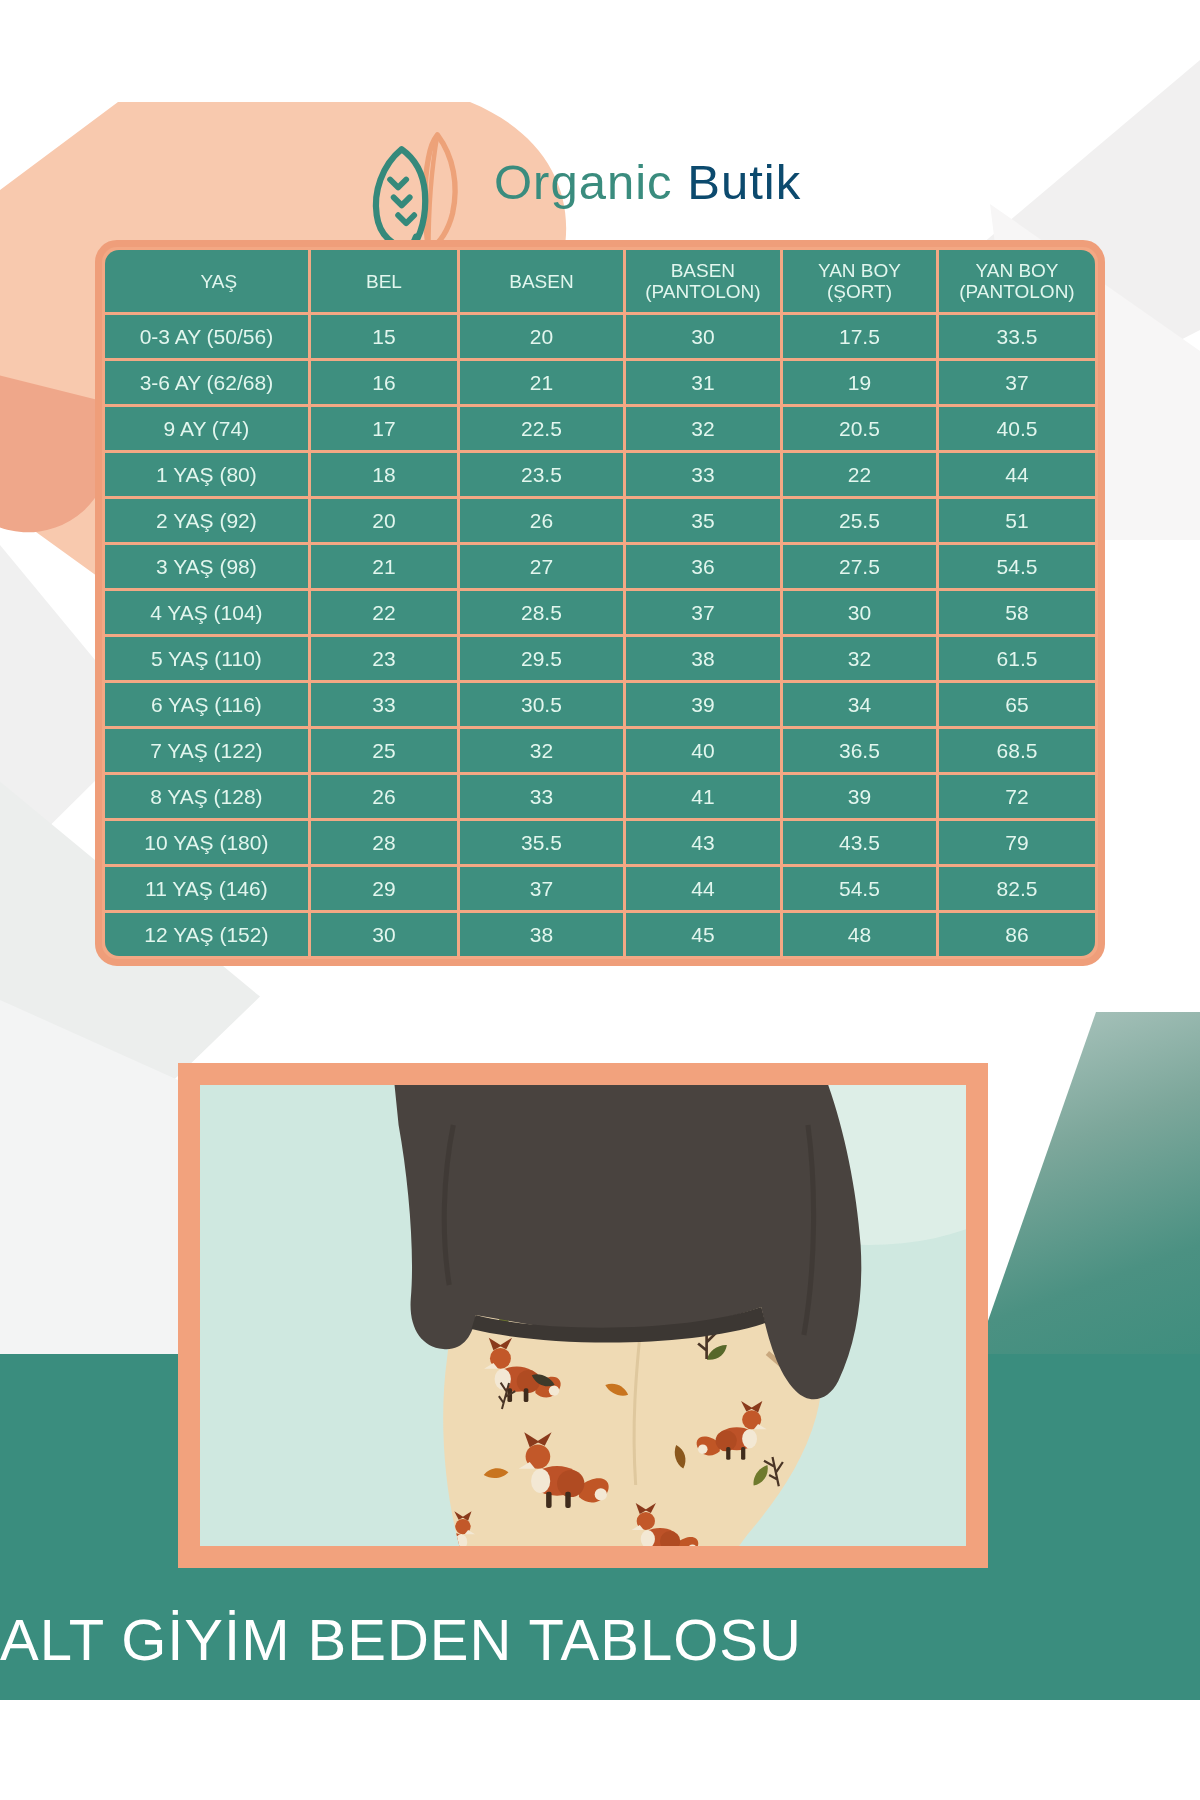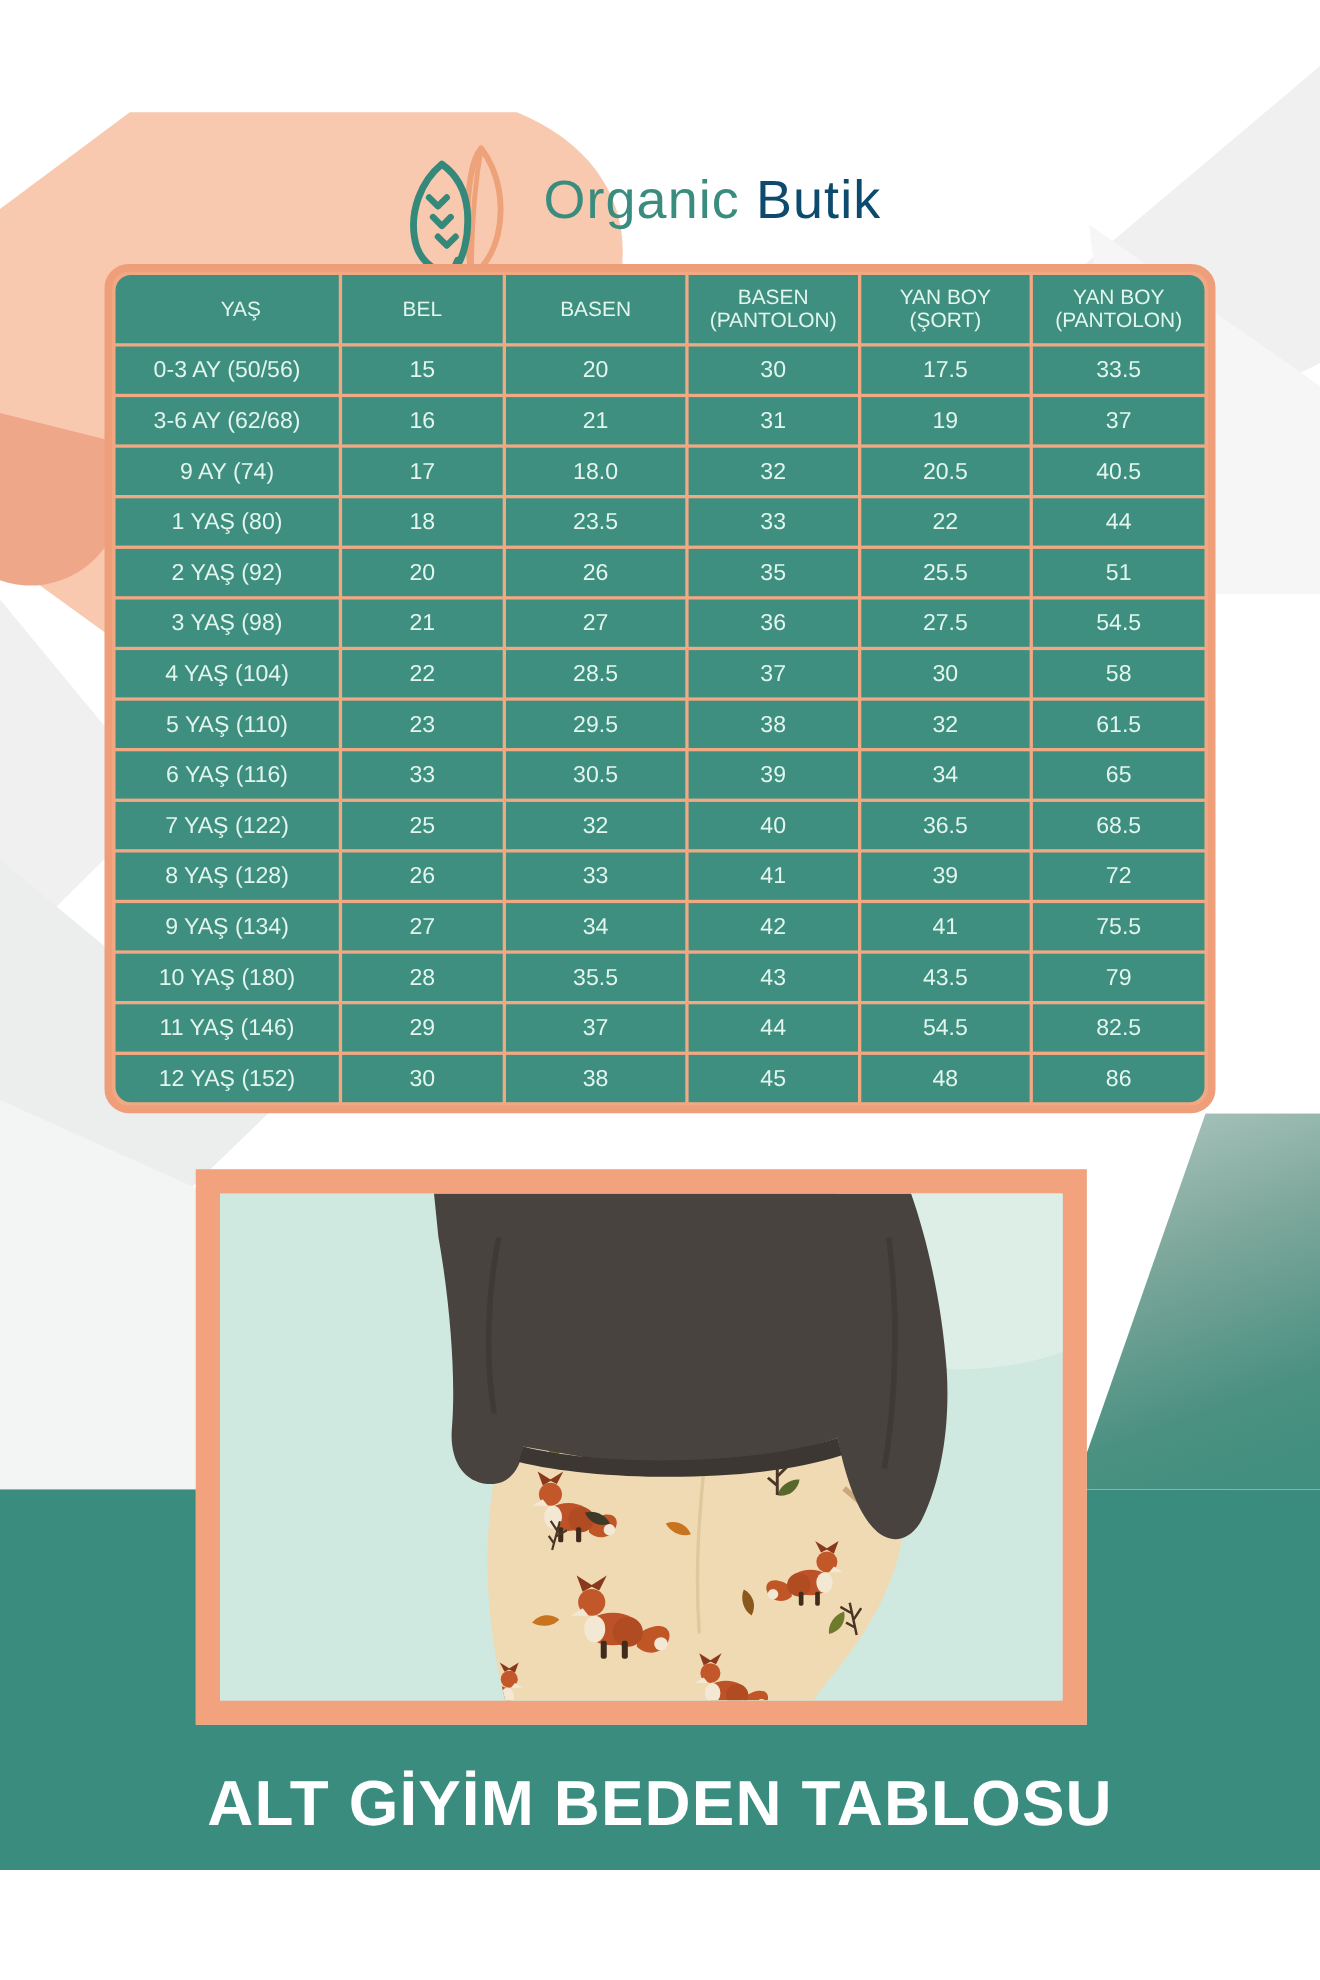--- a/index.html
+++ b/index.html
@@ -44,22 +44,22 @@
   table.size tr:first-child th:last-child{border-top-right-radius:14px;}
   table.size tr:last-child td:first-child{border-bottom-left-radius:14px;}
   table.size tr:last-child td:last-child{border-bottom-right-radius:14px;margin-left:34px;}
 
   
   .photo{left:178px;top:1063px;width:810px;height:505px;z-index:7;
          border:22px solid #f2a27d;box-sizing:border-box;background:#cfe8e0;}
   .photo svg{display:block;width:100%;height:100%;}
 
   
-  .banner{left:0;top:1608px;width:1200px;z-index:8;text-align:center;color:#ffffff;
-          font-size:58px;line-height:64px;font-weight:700;letter-spacing:1px;}
+  .banner{left:0;top:1608px;width:1200px;z-index:8;color:#ffffff;
+          font-size:58px;line-height:64px;font-weight:400;letter-spacing:1px;}
 </style>
 </head>
 <body>
 
 <div class="page">
 
   <svg class="abs blob-svg" viewBox="0 0 640 680">
     <path d="M0,190 L118,102 L470,102 C548,134 578,196 562,262 C540,352 452,420 330,474 L108,584 L0,506 Z" fill="#f8c9ae"></path>
   </svg>
   <div class="abs salmon-lobe"></div>
@@ -120,21 +120,21 @@
             <td>3-6 AY (62/68)</td>
             <td>16</td>
             <td>21</td>
             <td>31</td>
             <td>19</td>
             <td>37</td>
           </tr>
           <tr>
             <td>9 AY (74)</td>
             <td>17</td>
-            <td>18.0</td>
+            <td>22.5</td>
             <td>32</td>
             <td>20.5</td>
             <td>40.5</td>
           </tr>
           <tr>
             <td>1 YAŞ (80)</td>
             <td>18</td>
             <td>23.5</td>
             <td>33</td>
             <td>22</td>
@@ -188,28 +188,20 @@
             <td>36.5</td>
             <td>68.5</td>
           </tr>
           <tr>
             <td>8 YAŞ (128)</td>
             <td>26</td>
             <td>33</td>
             <td>41</td>
             <td>39</td>
             <td>72</td>
-          </tr>
-          <tr>
-            <td>9 YAŞ (134)</td>
-            <td>27</td>
-            <td>34</td>
-            <td>42</td>
-            <td>41</td>
-            <td>75.5</td>
           </tr>
           <tr>
             <td>10 YAŞ (180)</td>
             <td>28</td>
             <td>35.5</td>
             <td>43</td>
             <td>43.5</td>
             <td>79</td>
           </tr>
           <tr>

